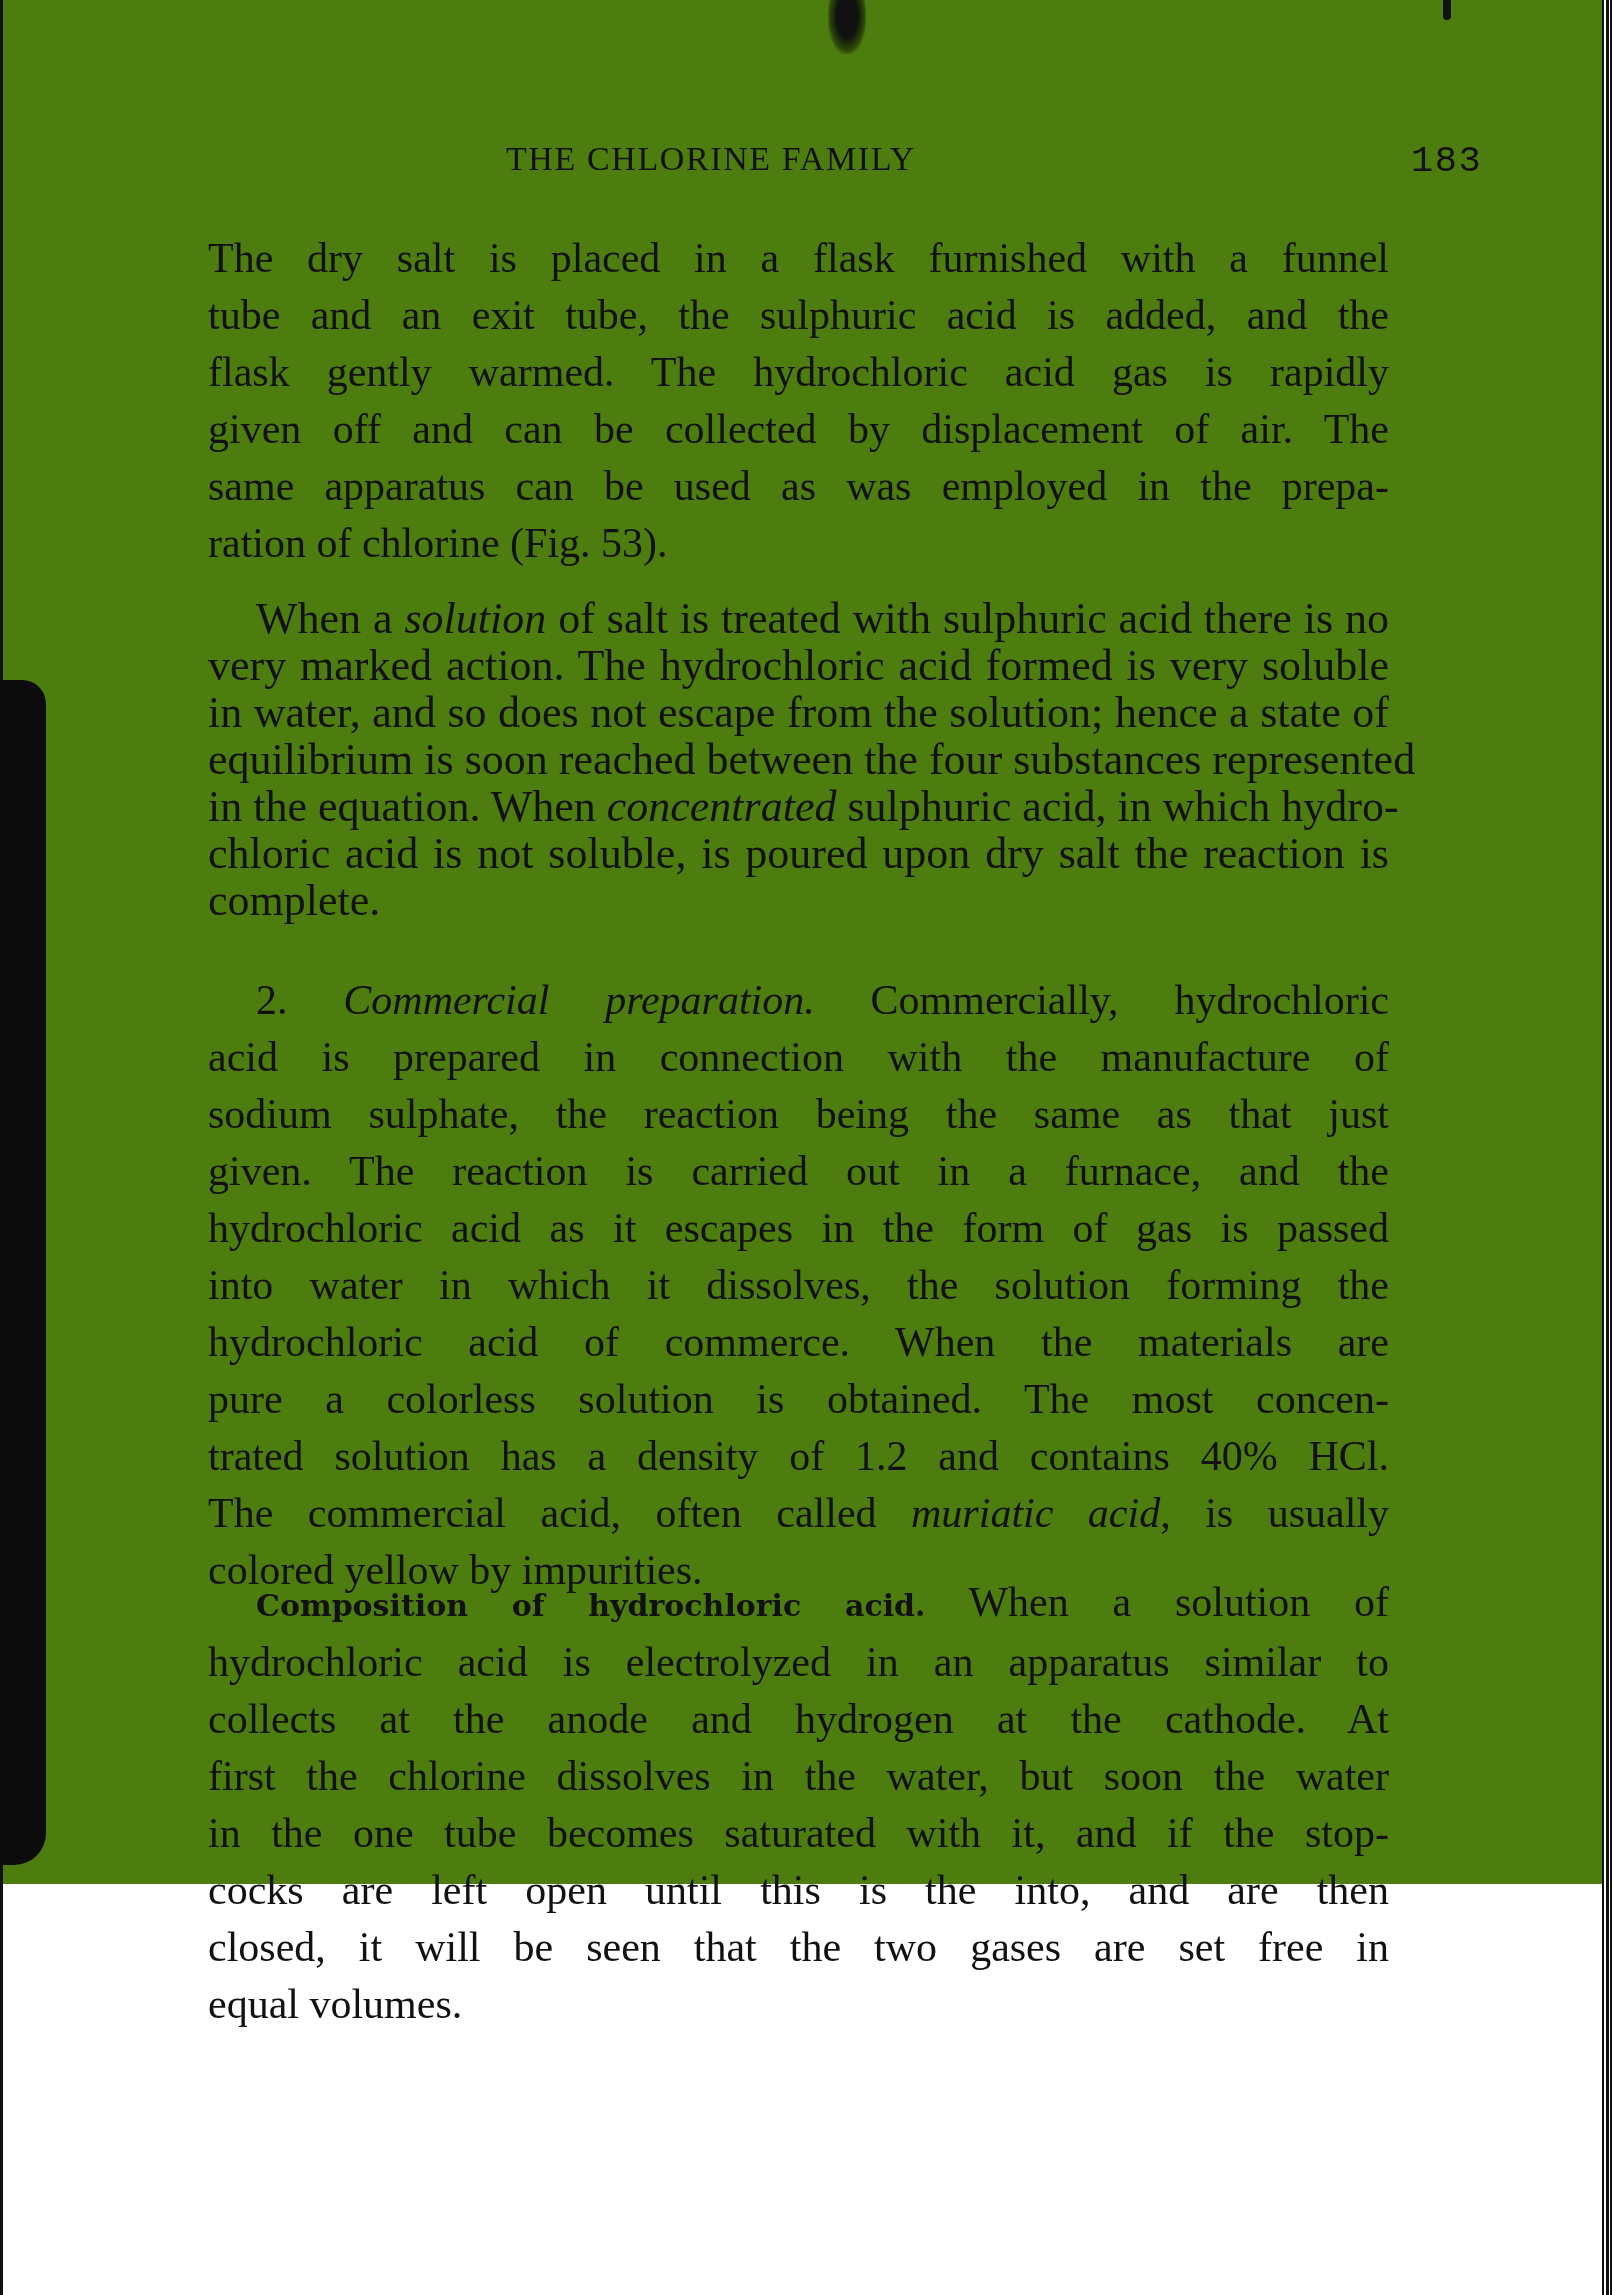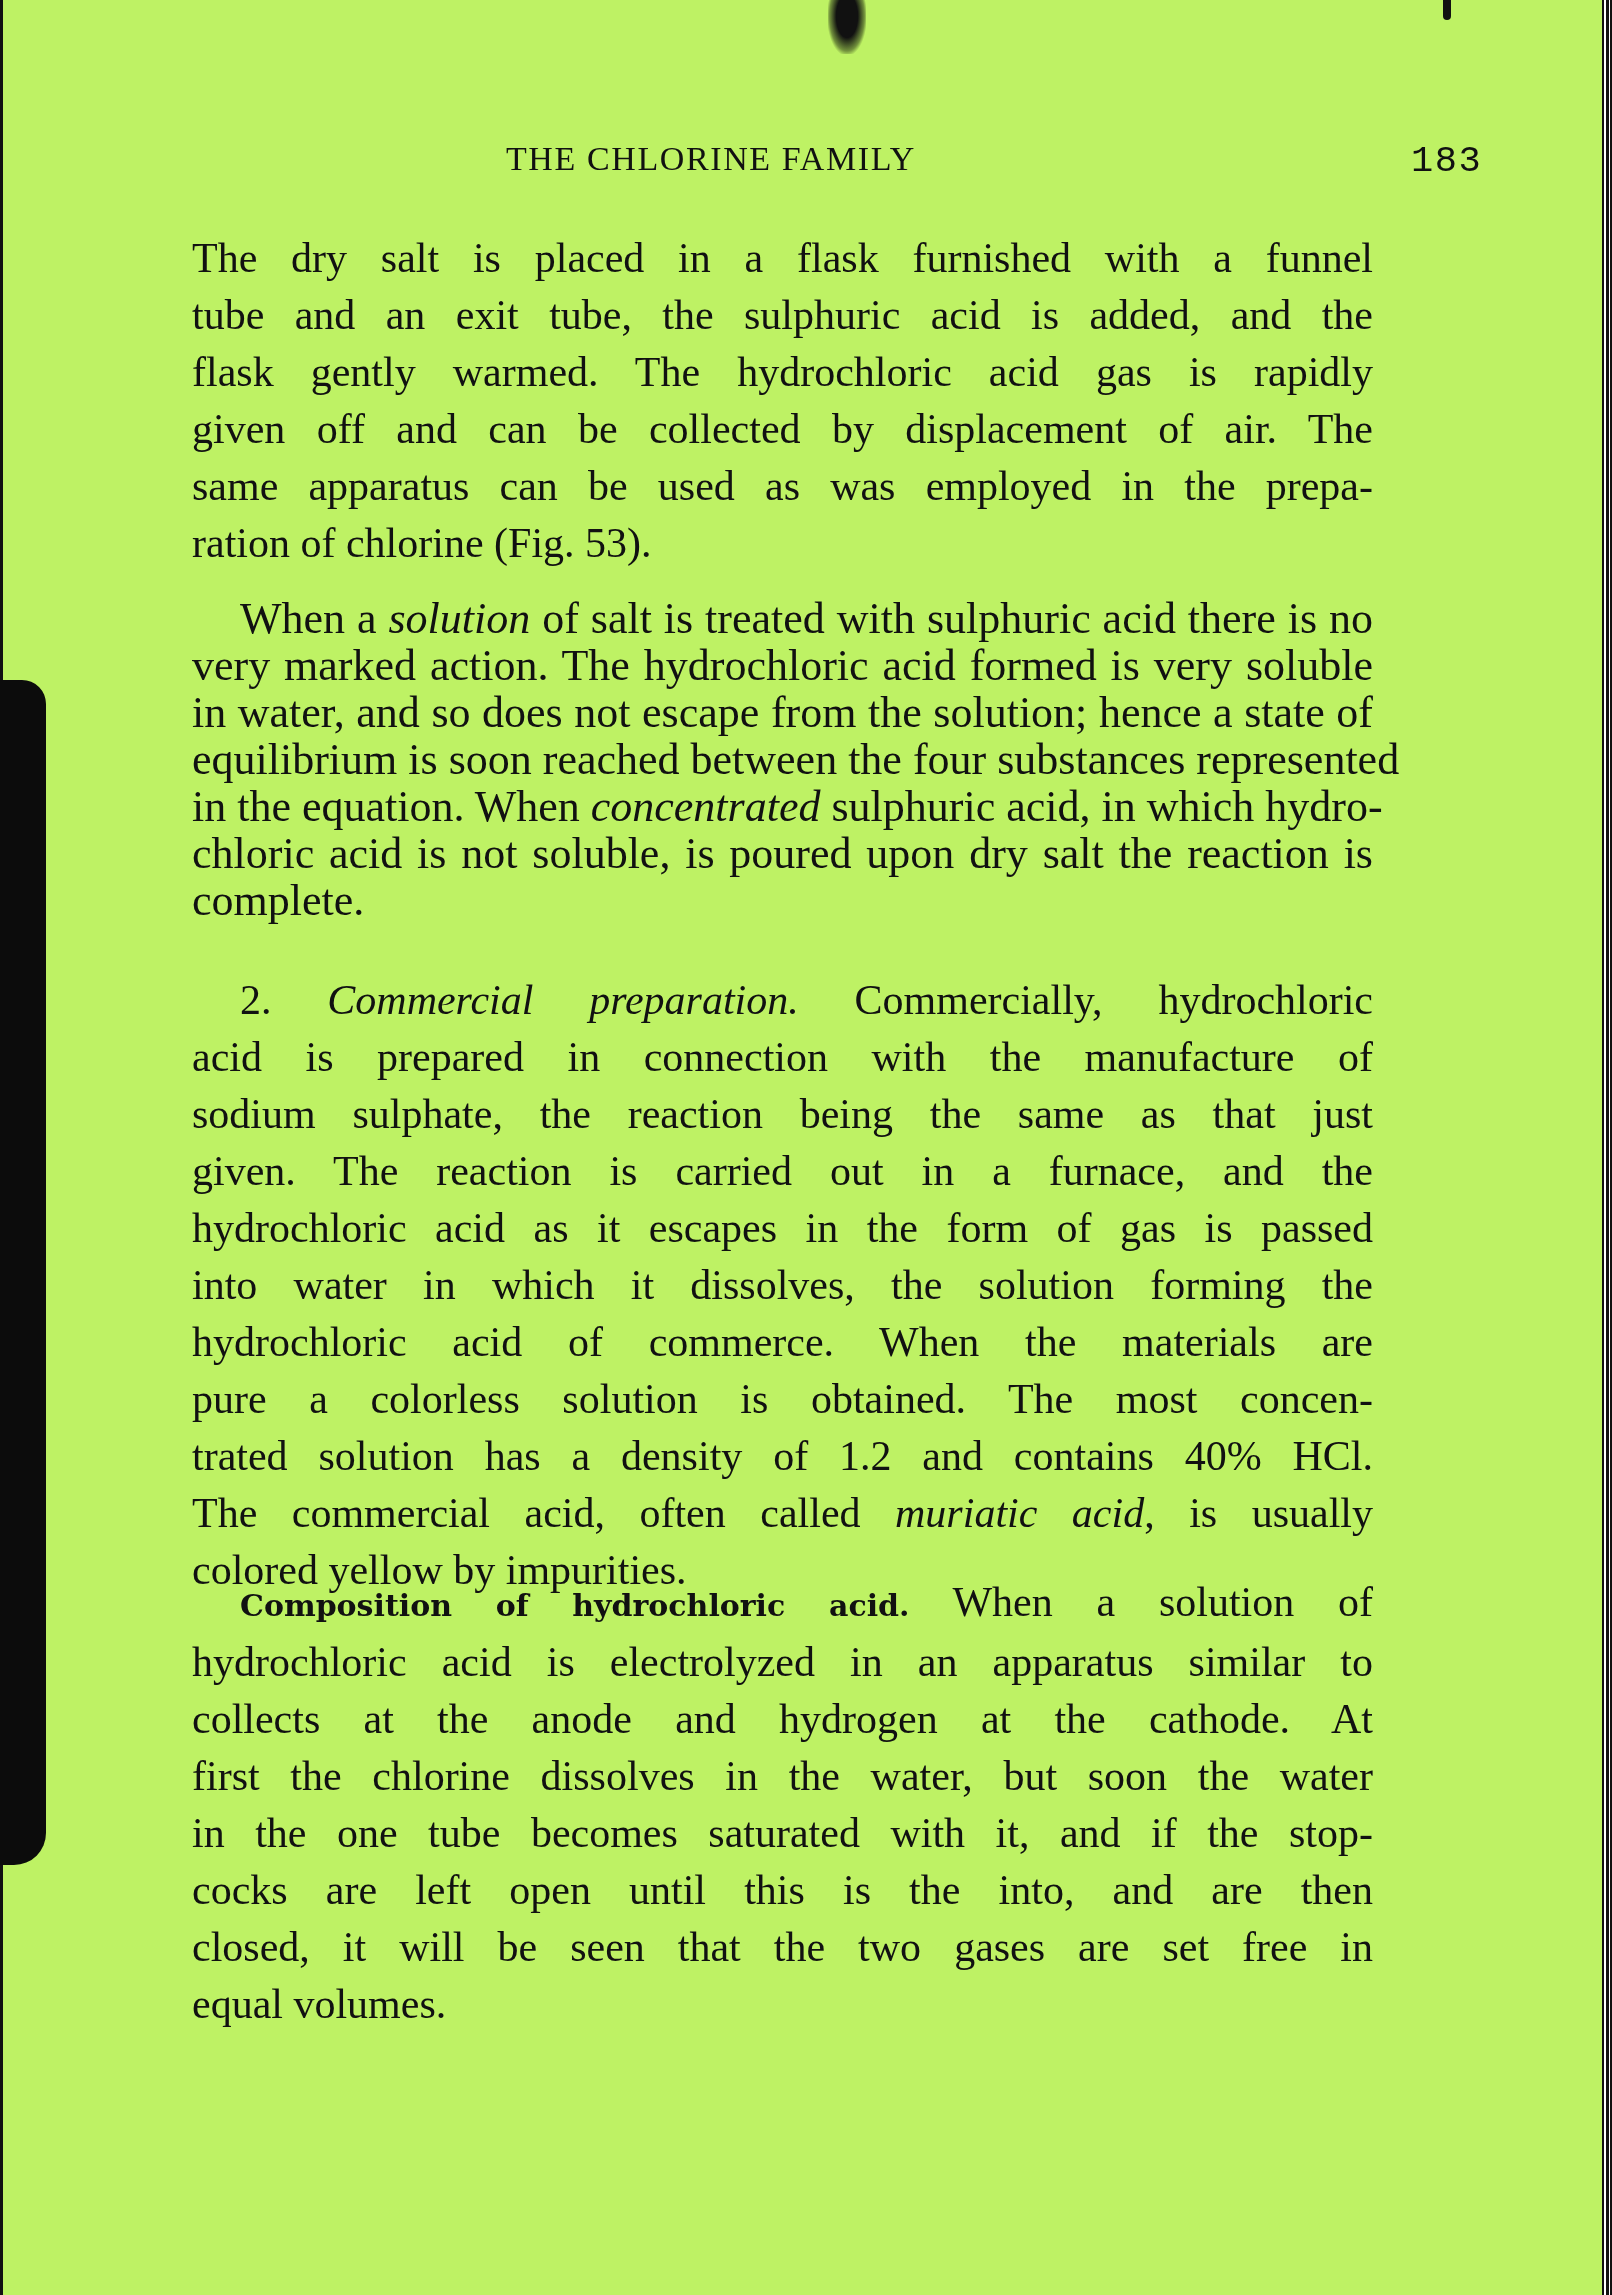--- a/index.html
+++ b/index.html
@@ -1,30 +1,30 @@
 <!DOCTYPE html>
 <html style="font-size:12.8px"><head>
 <meta charset="utf-8">
 <style>
   html, body { margin: 0; padding: 0; background: #ffffff; }
   body { width: 1613px; height: 2295px; position: relative; overflow: hidden;
          font-family: "Liberation Serif", "DejaVu Serif", serif; color: #111; }
-  .page { position: absolute; left: 0; top: 0; width: 1613px; height: 2295px; background: #bef264; }
+  .page { position: absolute; left: 0; top: 0; width: 1613px; height: 1884px; background: #4d7c0f; }
   .binding-left { position: absolute; left: 0; top: 680px; width: 46px; height: 1185px;
                   background: #0c0c0c; border-radius: 0 24px 32px 0; }
   .binding-left-thin { position: absolute; left: 0; top: 0; width: 3.2px; height: 2295px; background: #111; }
   .edge-right { position: absolute; right: 0; top: 0; width: 11.2px; height: 2295px;
                 background: repeating-linear-gradient(90deg, #111 0 2.4px, #fff 2.4px 4px, #111 4px 7.2px, #fff 7.2px 8px, #111 8px 11.2px); }
   .blot-top { position: absolute; left: 828px; top: 0; width: 38px; height: 54px;
               background: radial-gradient(ellipse at 50% 30%, #111 40%, rgba(0,0,0,0.4) 65%, transparent 75%); }
   .mark-top-right { position: absolute; left: 1443px; top: 0; width: 8px; height: 20px; background: #111; border-radius: 0 0 4px 4px; }
   .running-head { position: absolute; top: 140px; left: 0; width: 1613px; height: 56px; }
   .running-title { position: absolute; left: 506px; top: 0; font-size: 34px; letter-spacing: 1.6px; }
   .page-number { position: absolute; left: 1411px; top: 0; font-size: 37px; letter-spacing: 1.6px; font-family: Liberation Mono, monospace; }
-  .text-block { position: absolute; left: 192px; width: 1181px; text-align: justify; }
+  .text-block { position: absolute; left: 208px; width: 1181px; text-align: justify; }
   .large { font-size: 42px; line-height: 57px; }
   .small { font-size: 44px; line-height: 47px; }
   .p1 { top: 230px; }
   .p2 { top: 595px; }
   .p3 { top: 944px; }
   .p4 { top: 1574px; }
   em { font-style: italic; }
   .bold-lead { font-weight: bold; font-family: "DejaVu Serif", serif; font-size: 30px; }
   .line { display: block; text-align: justify; text-align-last: justify; white-space: nowrap; }
   .line.last { text-align-last: left; }

